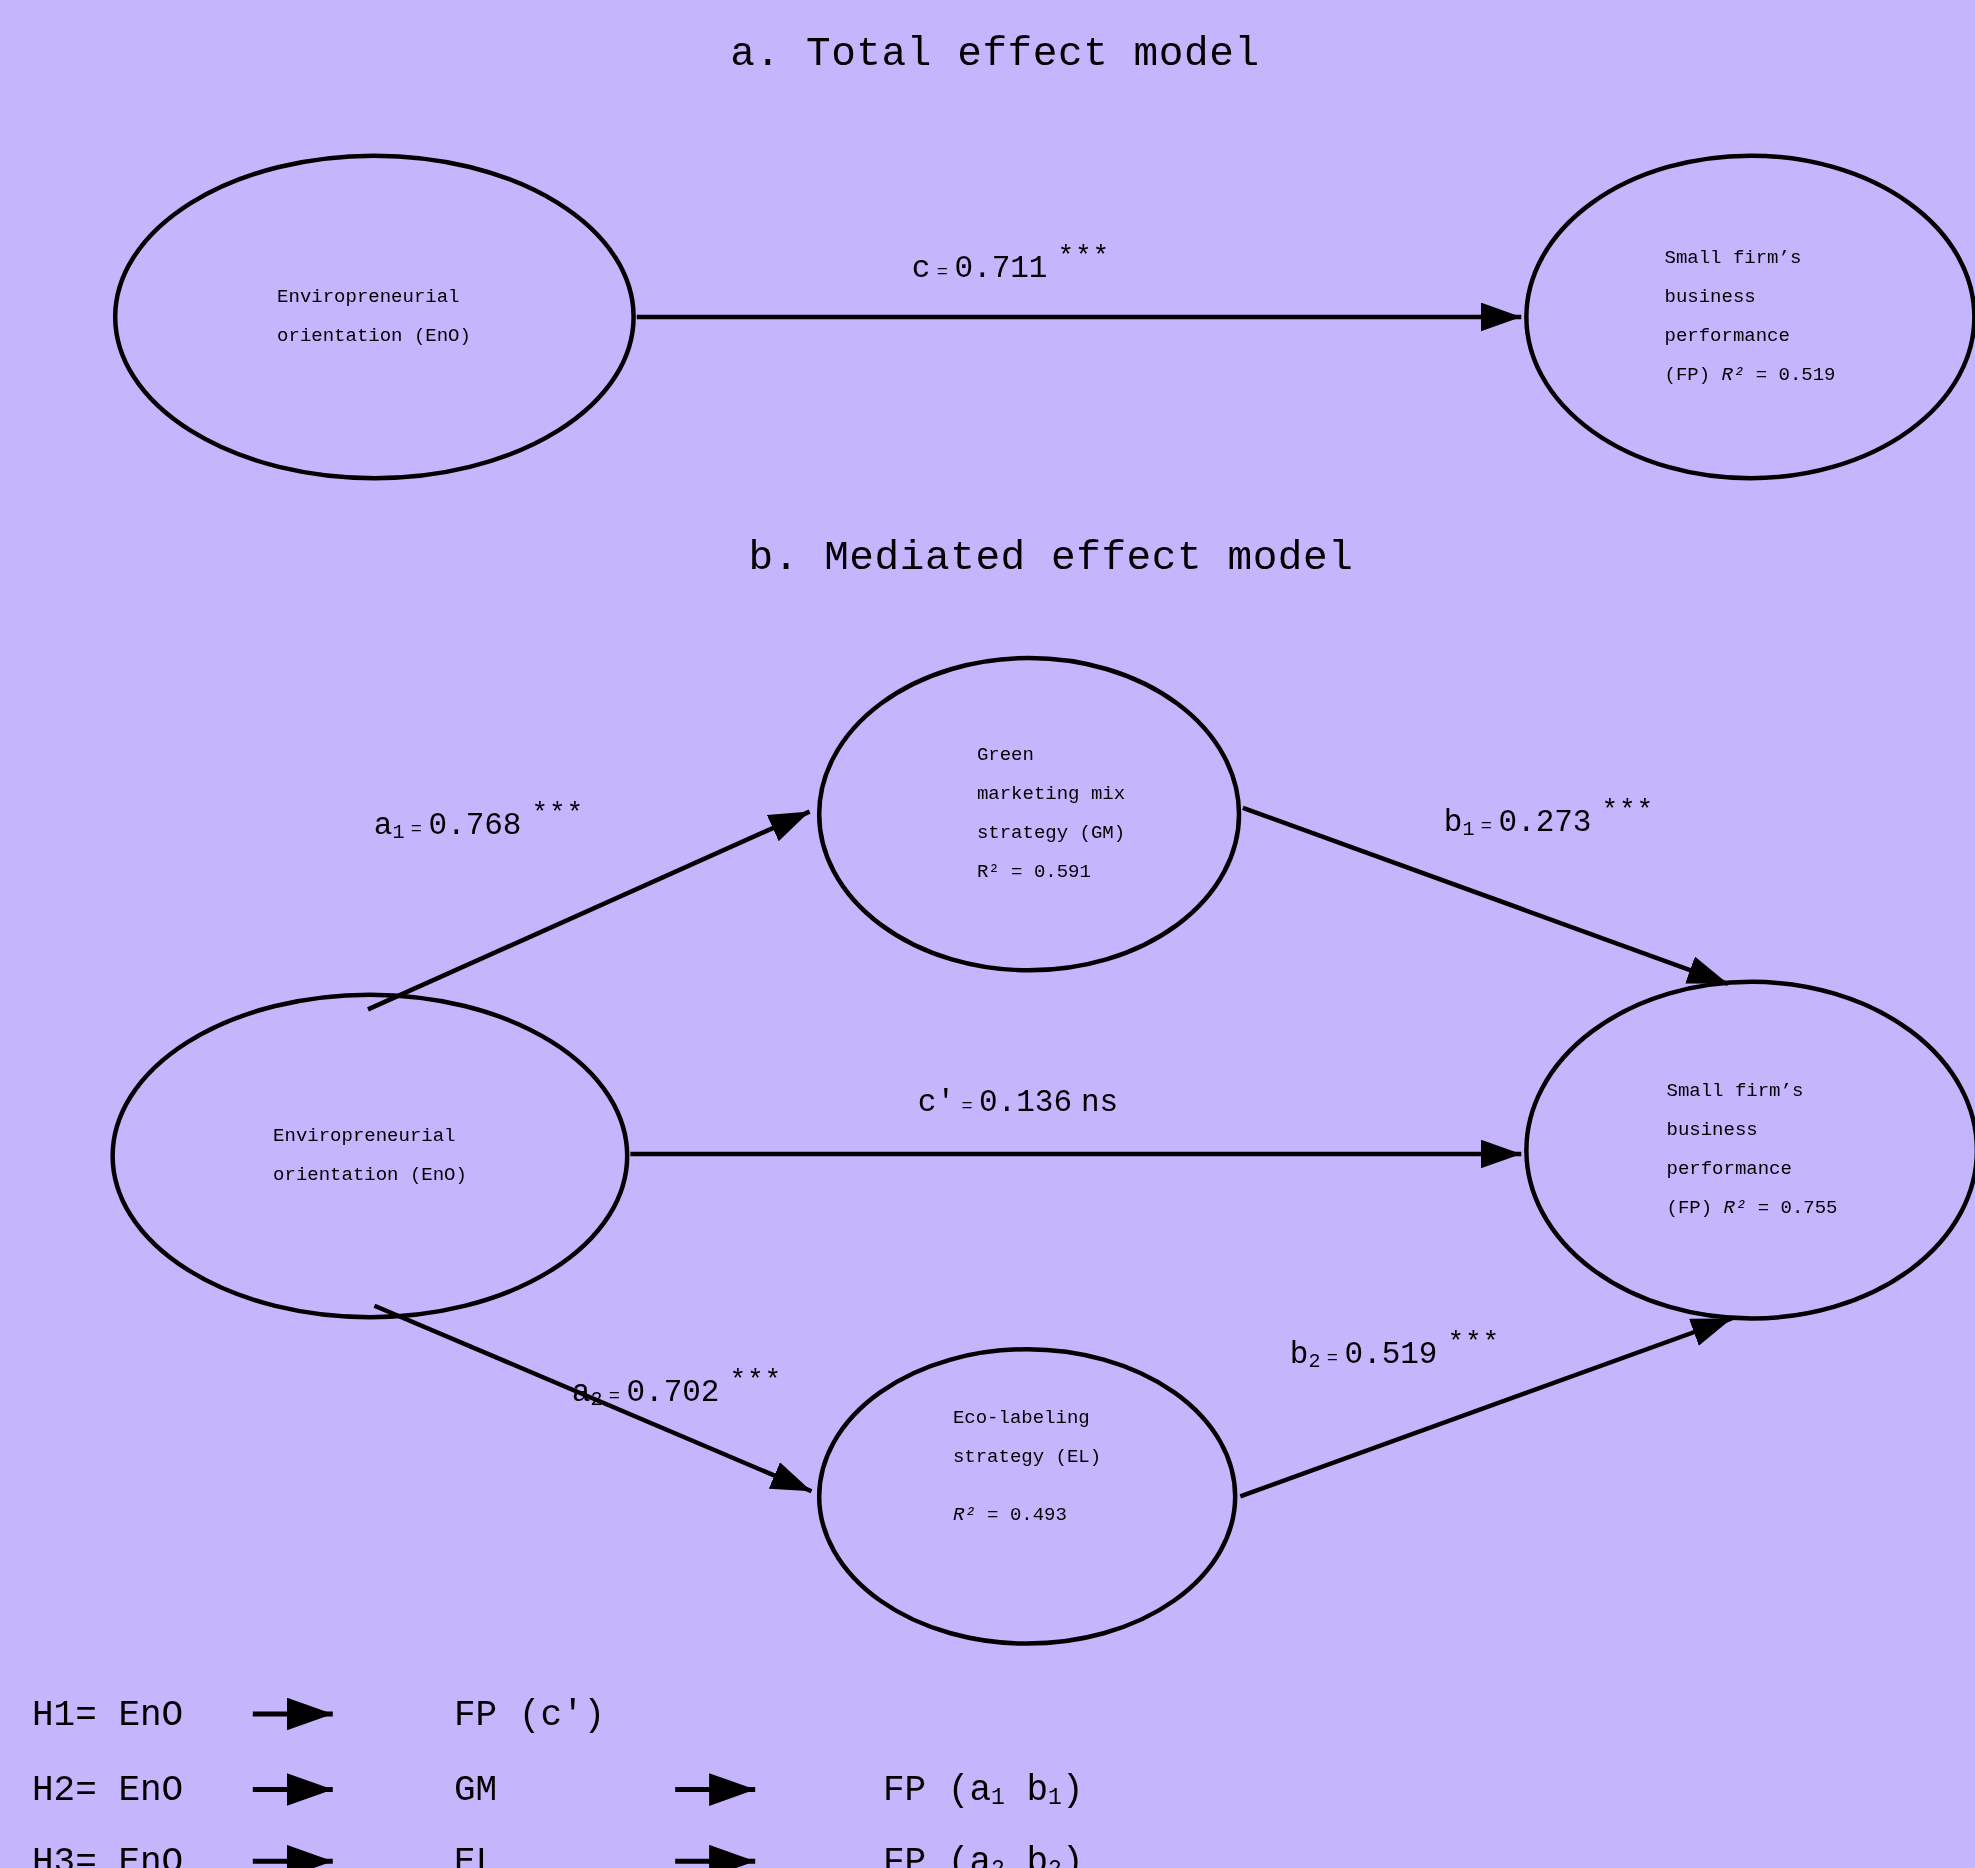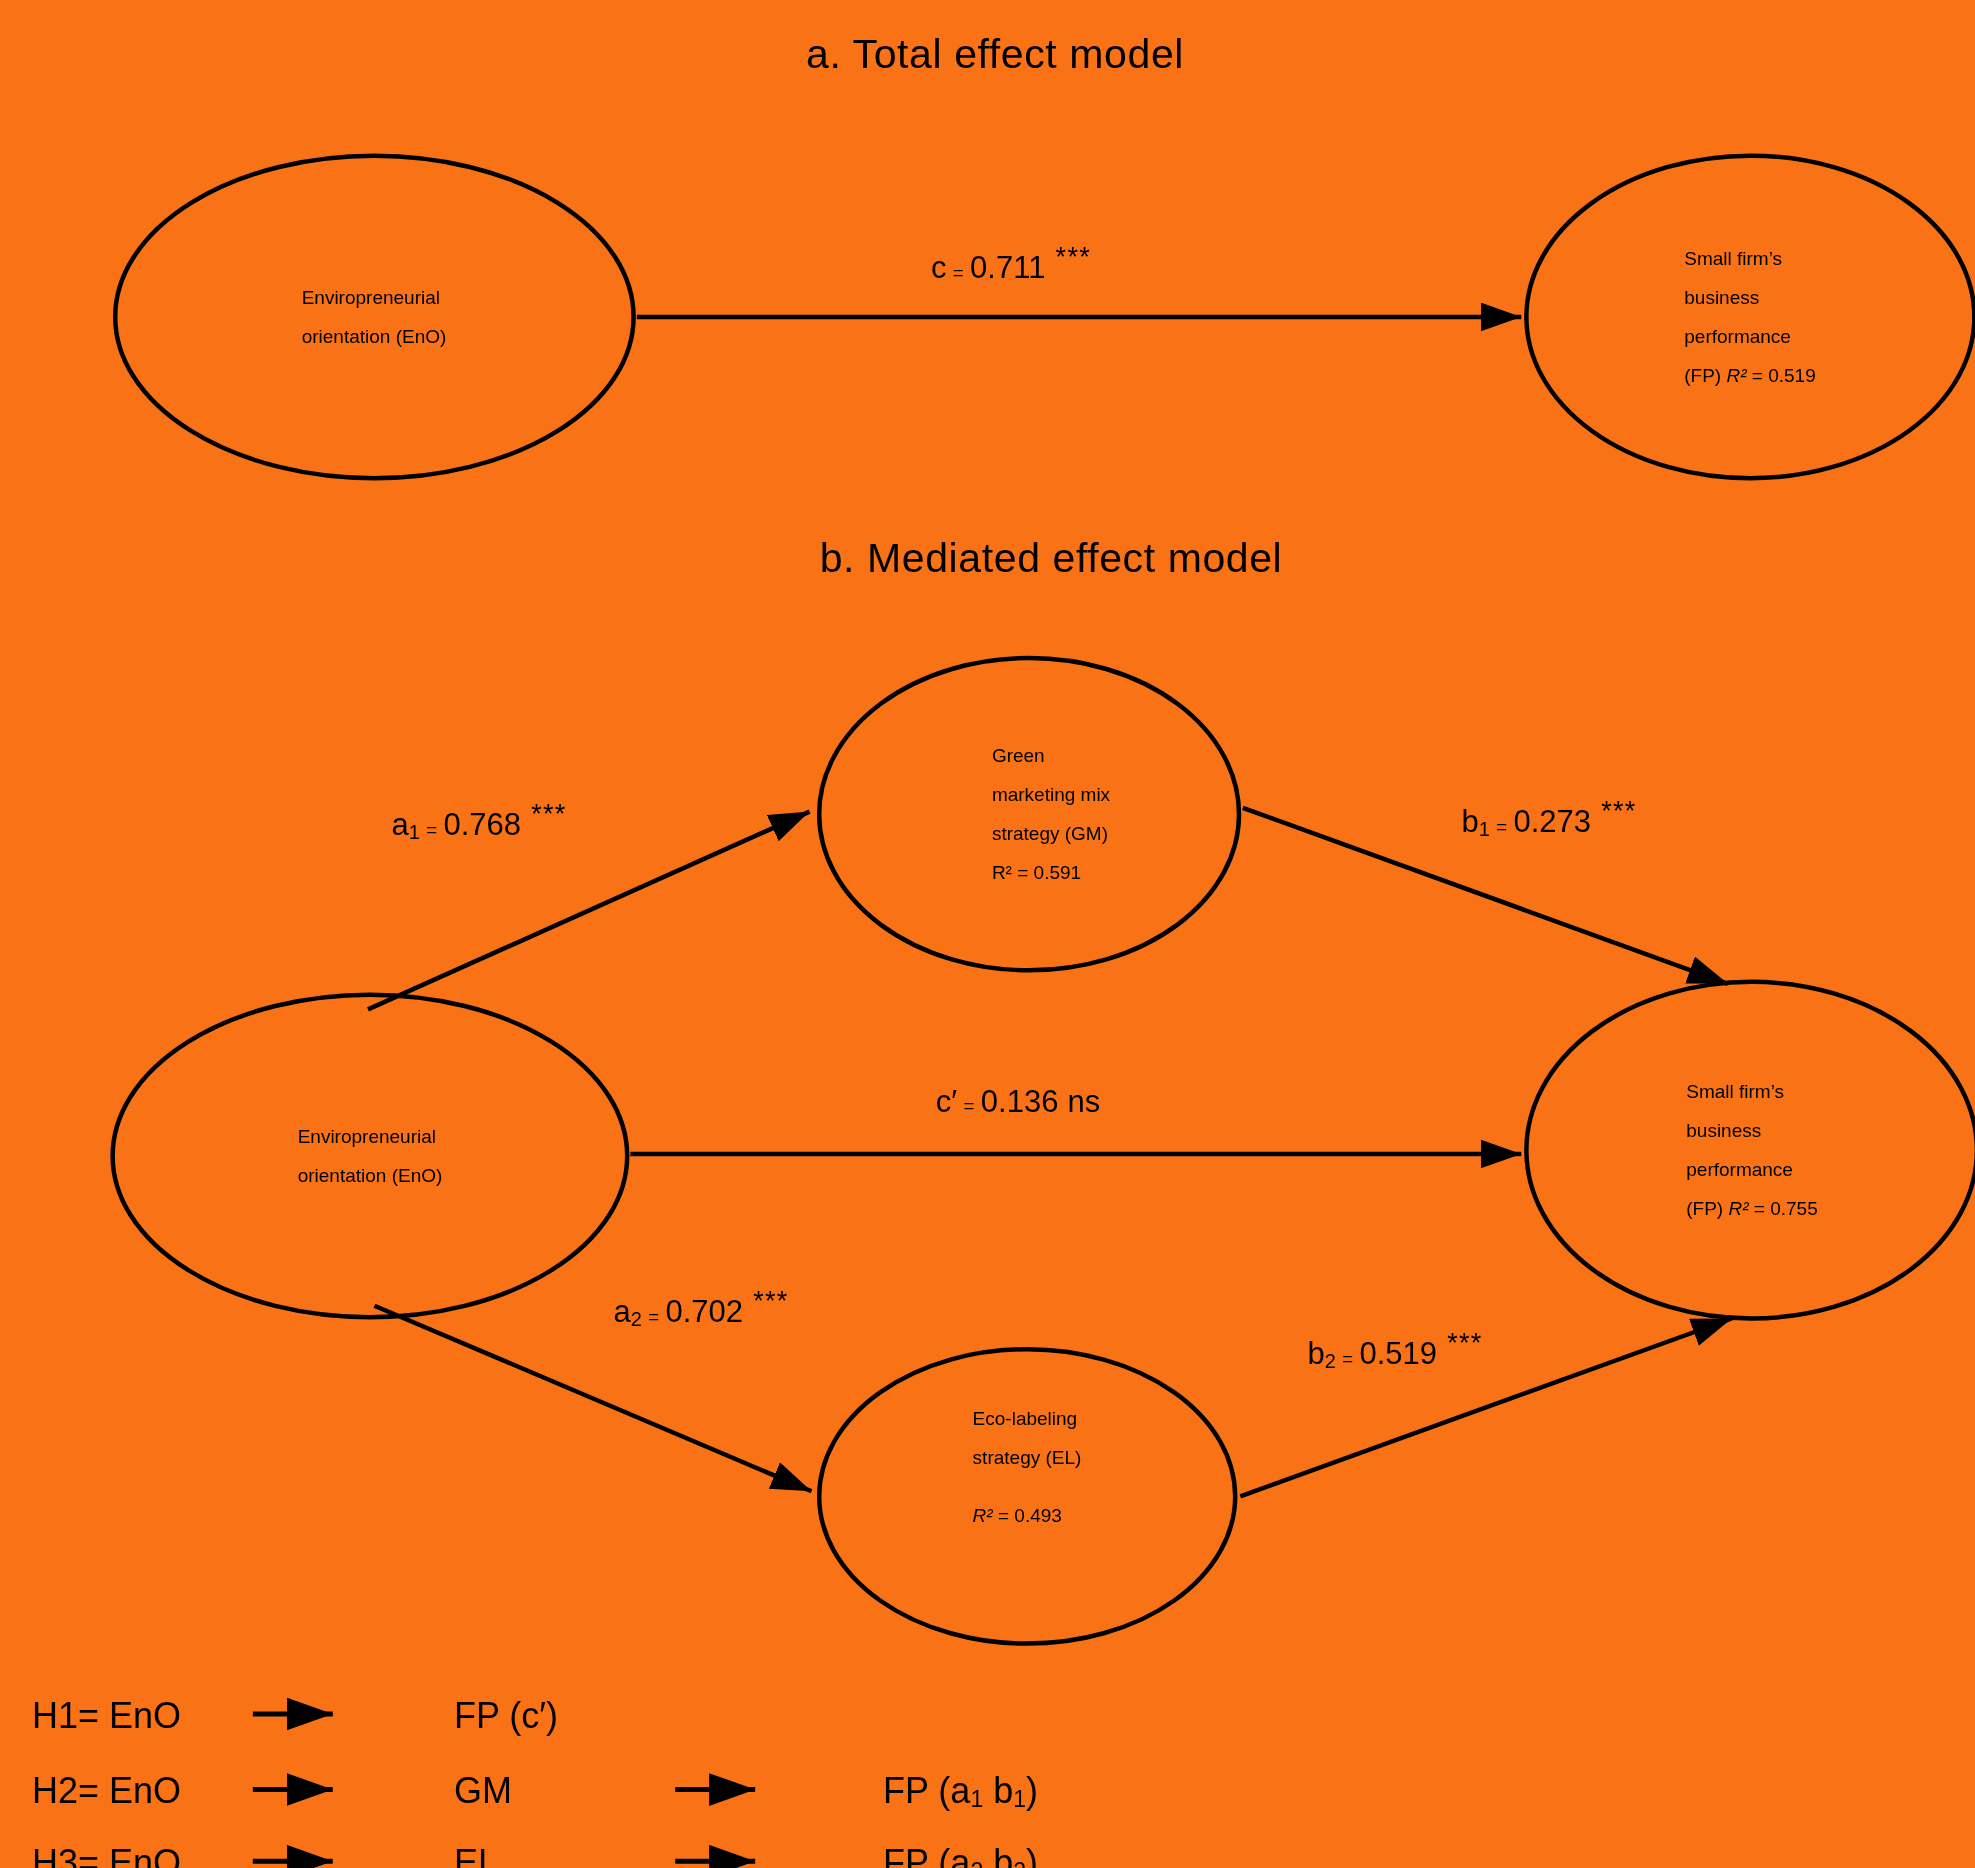--- a/index.html
+++ b/index.html
@@ -1,19 +1,19 @@
 <!DOCTYPE html>
 <html style="font-size:10.2px"><head>
 <meta charset="utf-8">
 <style>
   html,body { margin:0; padding:0; background:#ffffff; }
   .canvas {
     position:relative; width:1975px; height:1869px; overflow:hidden;
-    background:#f97316; color:#000000;
-    font-family:Liberation Sans, sans-serif;
+    background:#c4b5fd; color:#000000;
+    font-family:Liberation Mono, monospace;
   }
   svg.shapes { position:absolute; left:0; top:0; }
   .sec-title {
     position:absolute; transform:translateX(-50%);
     font-size:41px; white-space:nowrap; letter-spacing:0.6px;
   }
   .node-label {
     position:absolute; transform:translate(-50%,-50%);
     text-align:left; font-size:19px; line-height:39px; white-space:nowrap;
   }
@@ -123,21 +123,21 @@
   </div>
 
   <div class="plabel" style="left:1549px; top:818px;">
     <span class="coef">b</span><sub class="csub">1</sub><span class="eq">=</span><span class="val">0.273</span><span class="sig-sup">***</span>
   </div>
 
   <div class="plabel" style="left:1018px; top:1102px;">
     <span class="coef">c′</span><span class="eq">=</span><span class="val">0.136</span><span class="sig-base">ns</span>
   </div>
 
-  <div class="plabel" style="left:677px; top:1308px;margin-left:24px;">
+  <div class="plabel" style="left:677px; top:1388px;">
     <span class="coef">a</span><sub class="csub">2</sub><span class="eq">=</span><span class="val">0.702</span><span class="sig-sup">***</span>
   </div>
 
   <div class="plabel" style="left:1395px; top:1350px;">
     <span class="coef">b</span><sub class="csub">2</sub><span class="eq">=</span><span class="val">0.519</span><span class="sig-sup">***</span>
   </div>
 
   <div class="legend-text" style="left:32px; top:1695px;">H1= EnO</div>
   <div class="legend-text" style="left:454px; top:1695px;">FP (c′)</div>
 

